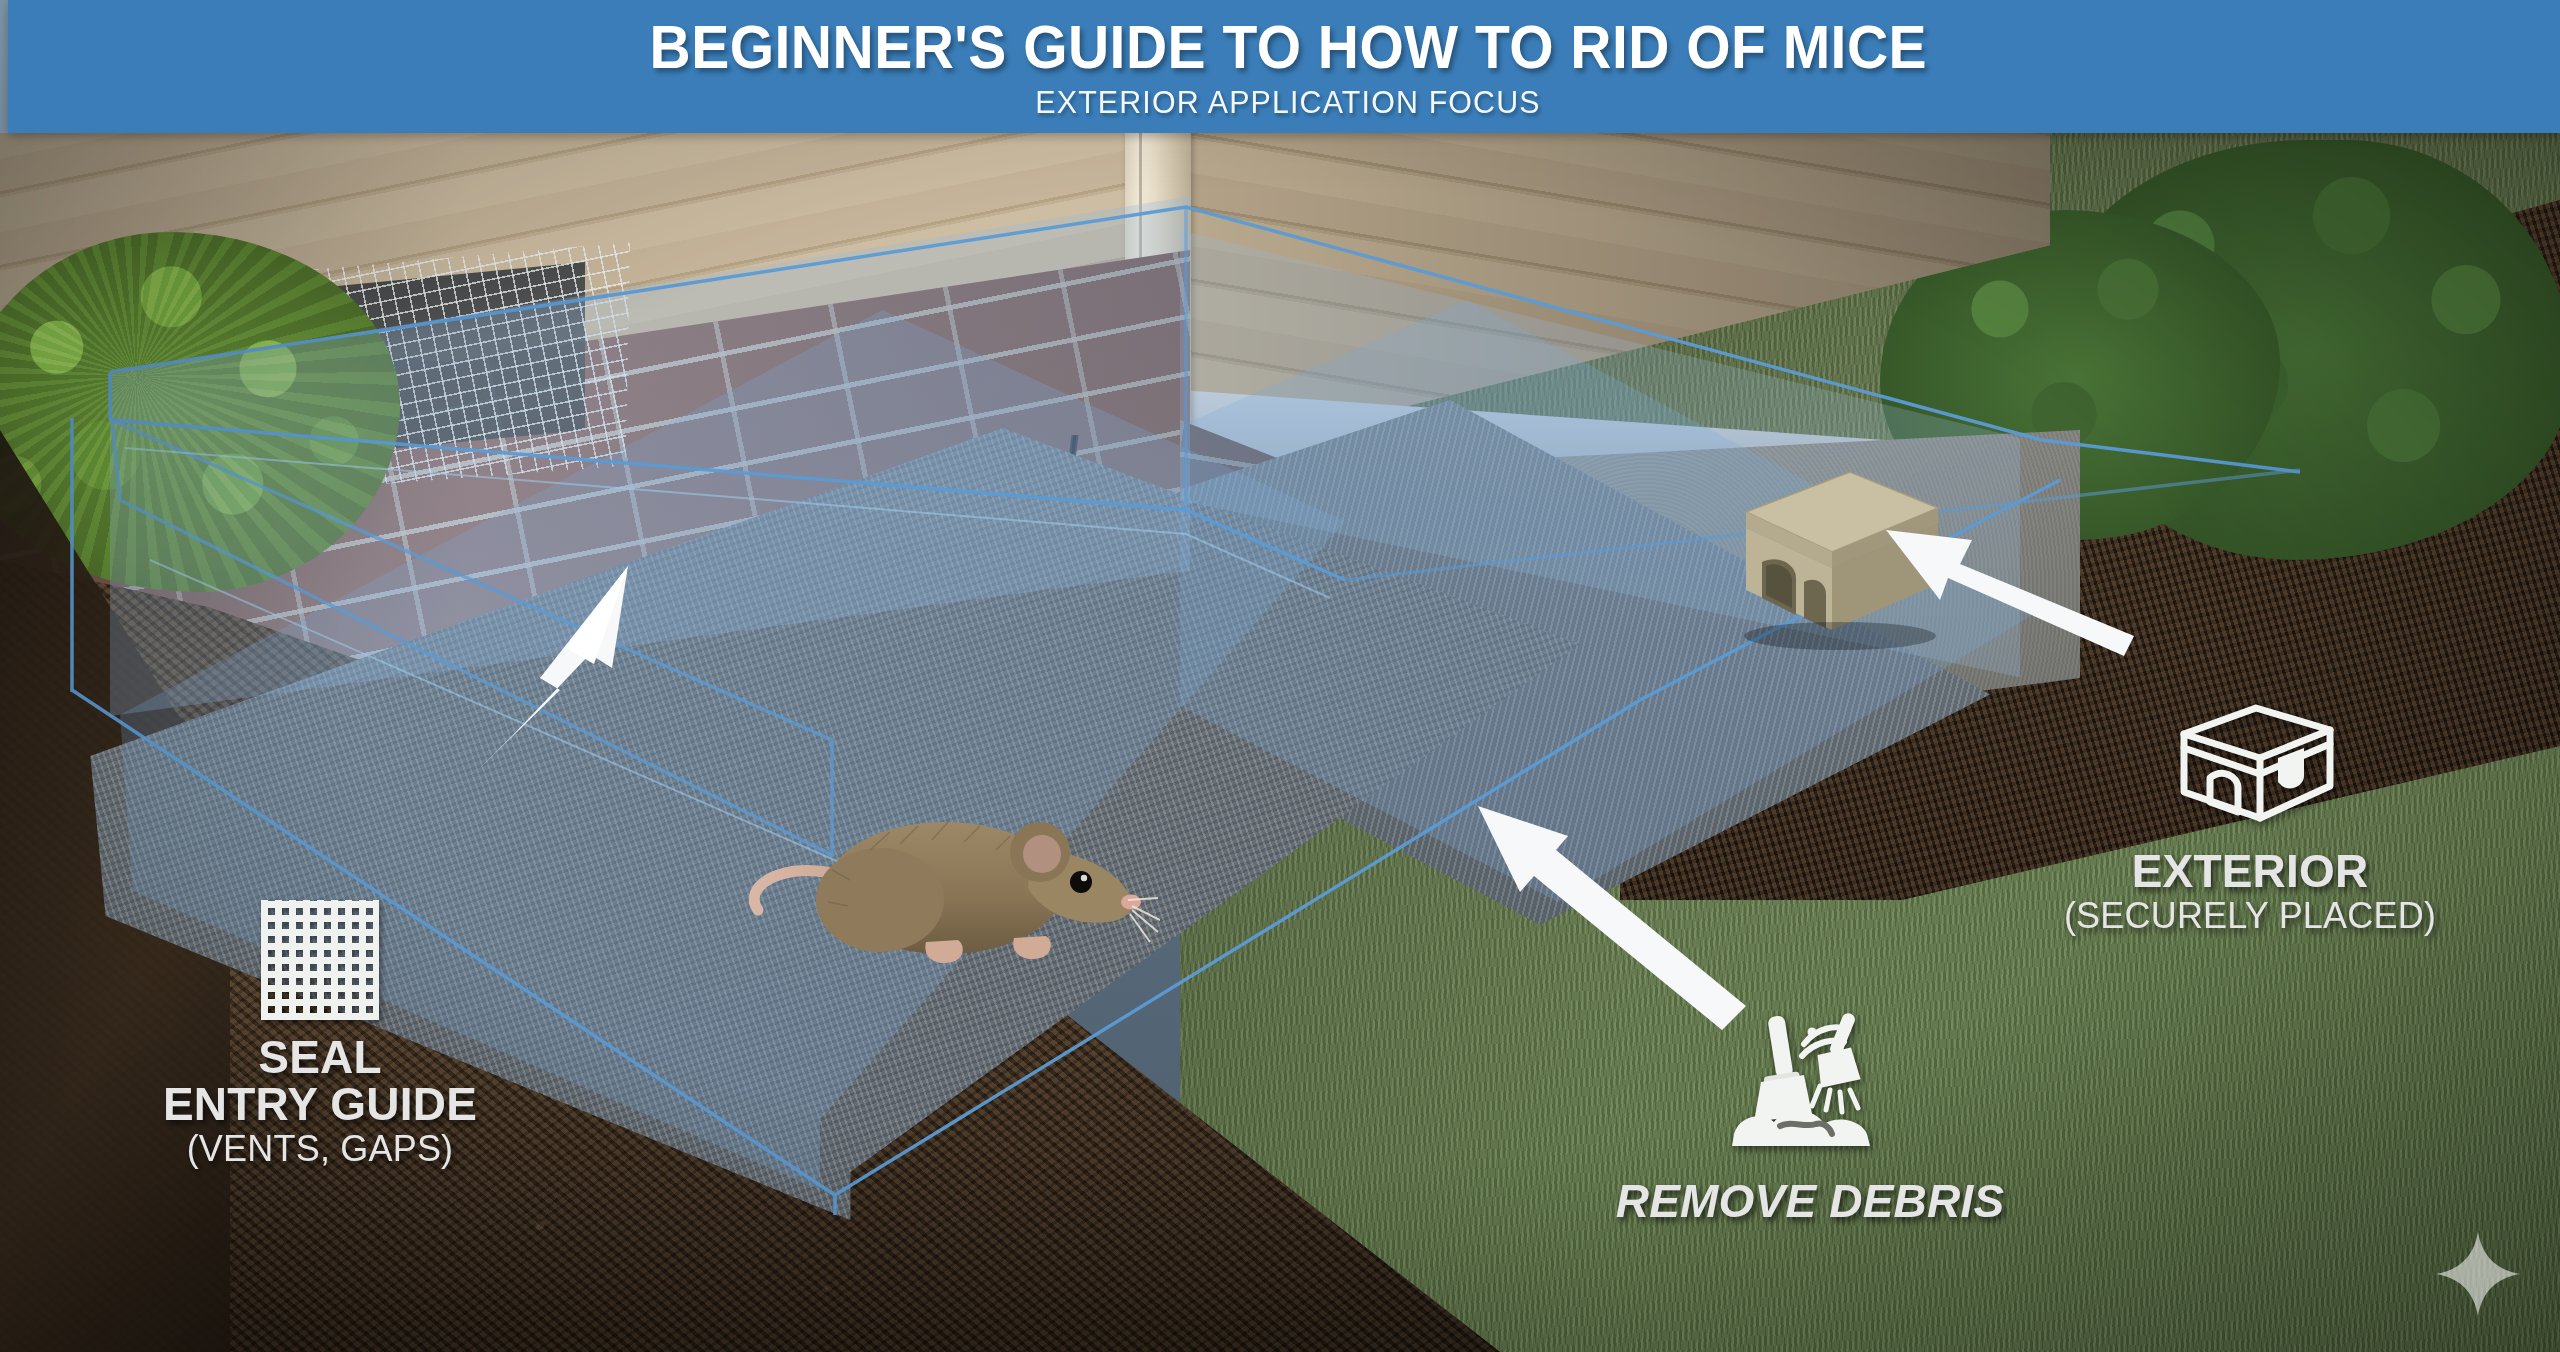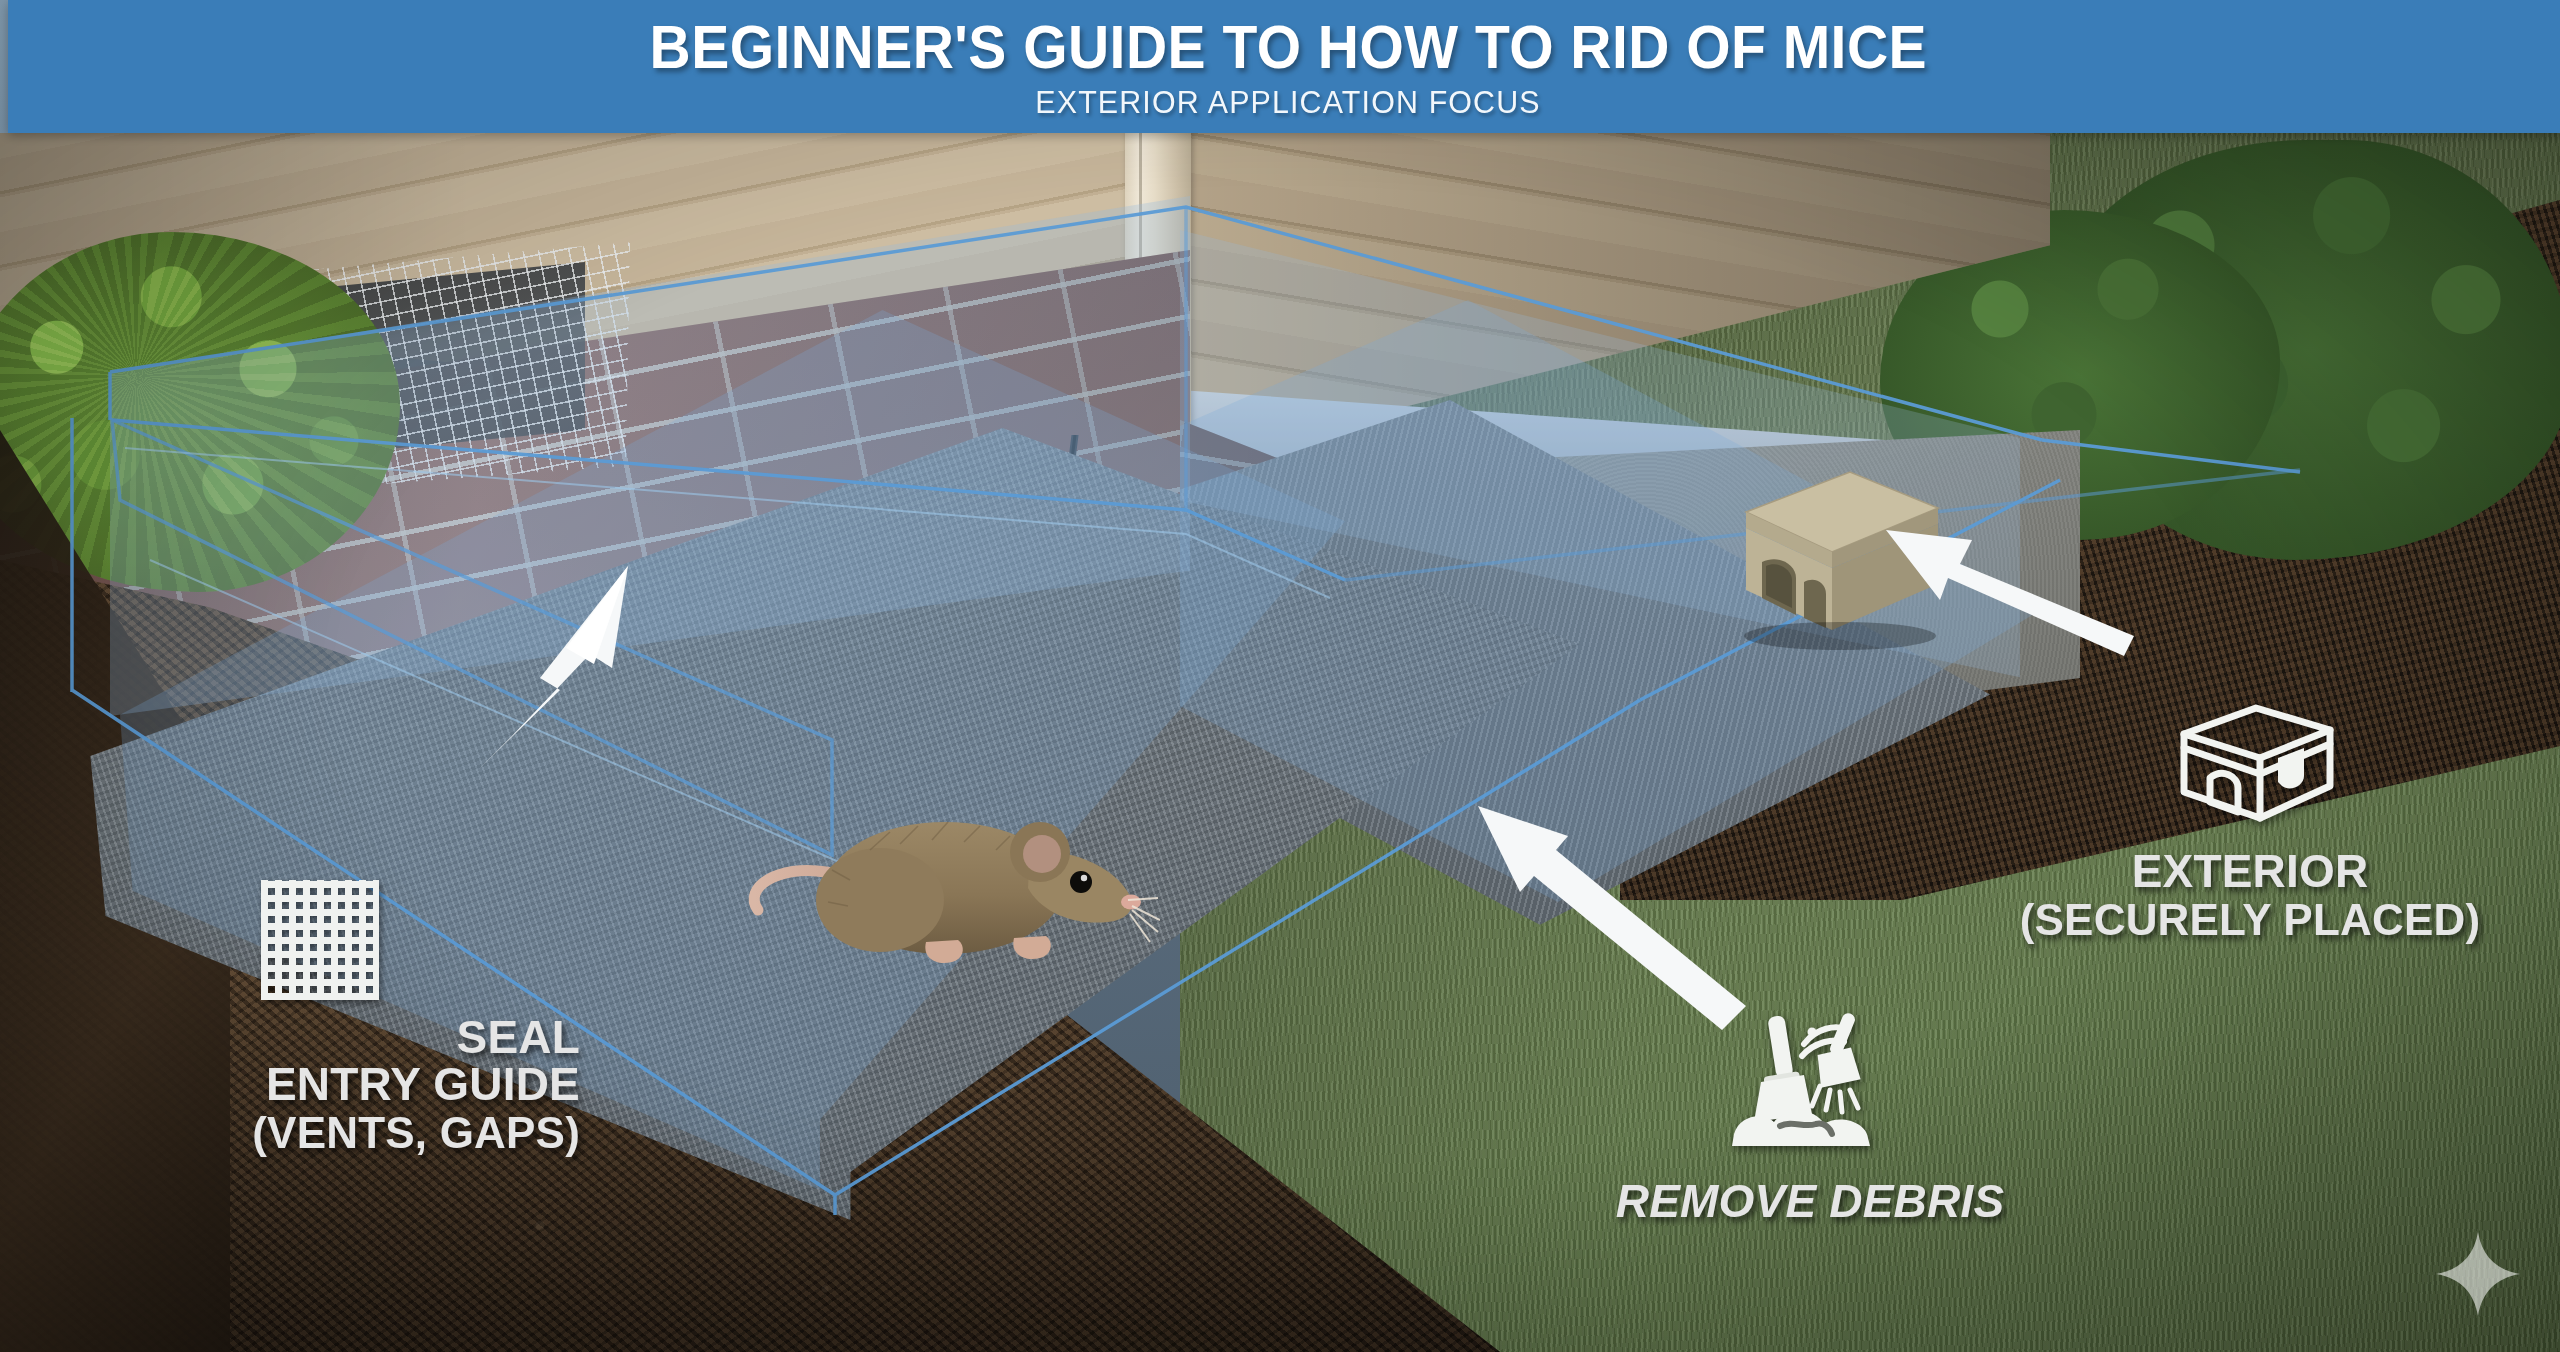--- a/index.html
+++ b/index.html
@@ -315,30 +315,30 @@
   .callout .cl-line1,
   .callout .cl-line2 {
     font-size: 46px;
     font-weight: 700;
     line-height: 1.02;
     letter-spacing: .2px;
     text-shadow: 3px 4px 6px rgba(0,0,0,.62);
     white-space: nowrap;
   }
   .callout .cl-sub {
-    font-size: 44px;
-    font-weight: 700;
+    font-size: 36px;
+    font-weight: 400;
     line-height: 1.15;
     letter-spacing: .2px;
     text-shadow: 3px 4px 6px rgba(0,0,0,.62);
     white-space: nowrap;
   }
   .callout-icon { margin: 0 auto 14px auto; }
 
-  #callout-seal   { left: 60px;  top: 880px;  width: 520px; text-align: right; }
+  #callout-seal   { left: 60px;  top: 900px;  width: 520px; }
   #callout-debris { left: 1540px; top: 1010px; width: 540px; font-style: italic; }
   #callout-bait   { left: 1940px; top: 700px;  width: 620px; }
 
   
   .mesh-icon {
     width: 118px; height: 120px;
     background:
       repeating-linear-gradient(90deg, #f0f2f0 0 7px, rgba(0,0,0,0) 7px 14px),
       repeating-linear-gradient(0deg,  #f0f2f0 0 7px, rgba(0,0,0,0) 7px 14px);
     filter: drop-shadow(2px 3px 3px rgba(0,0,0,.5));

